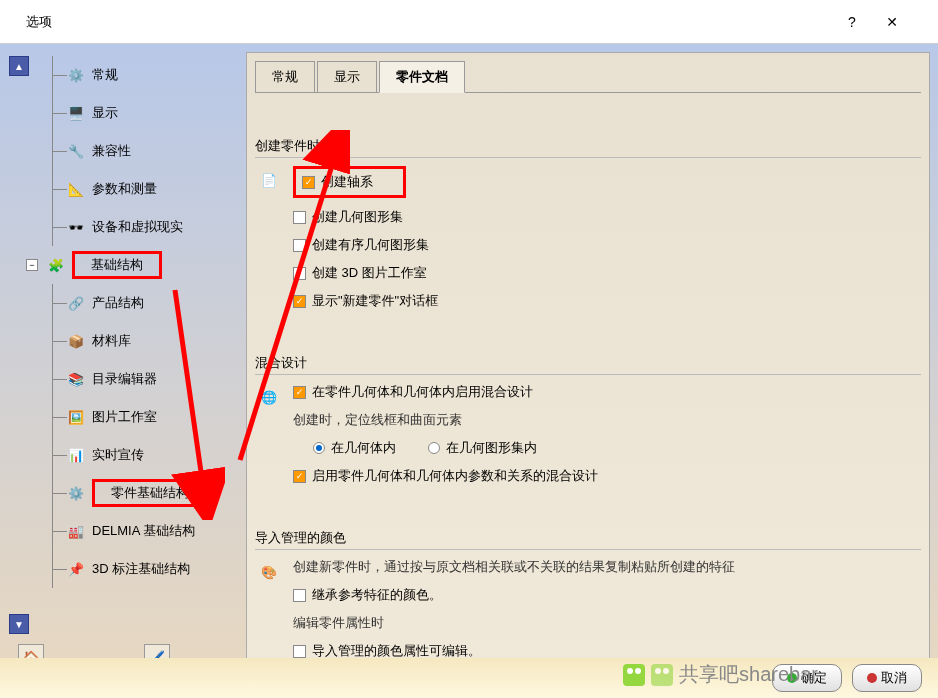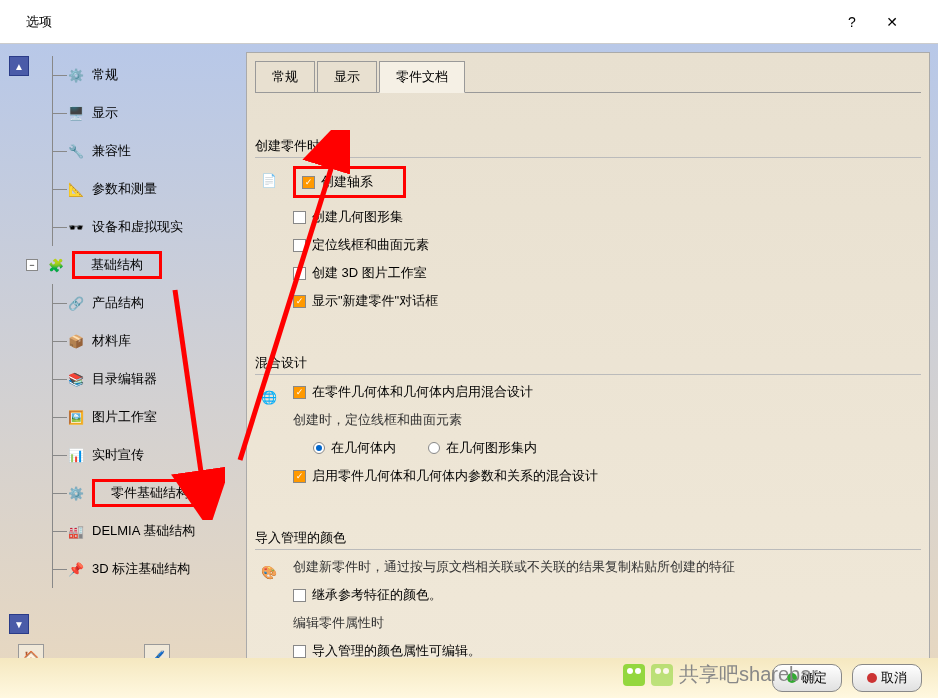--- a/index.html
+++ b/index.html
@@ -25,21 +25,21 @@
 .tree-item .exp { width: 12px; height: 12px; border: 1px solid #888; background: #fff; display: flex; align-items: center; justify-content: center; font-size: 9px; margin-right: 4px; position: absolute; left: -20px; top: 13px; }
 .tree-item .ticon { width: 20px; height: 20px; margin-right: 6px; display: flex; align-items: center; justify-content: center; }
 .tree-item .label { white-space: nowrap; }
 
 .highlight-red { border: 3px solid #f00; padding: 2px 16px; }
 
 .content { flex: 1; background: linear-gradient(to bottom, #e8e0d0, #f0e8d8); border: 1px solid #aaa; padding: 8px; position: relative; }
 
 .tabs { display: flex; border-bottom: 1px solid #999; margin-bottom: 12px; }
 .tab { padding: 6px 16px; border: 1px solid #999; border-bottom: none; background: #e8e0d0; margin-right: 2px; }
-.tab.active { background: #f5f0e5; border-bottom: 1px solid #f5f0e5; margin-bottom: -1px; }
+.tab.active { background: #f5f0e5; border-bottom: 1px solid #f5f0e5; margin-bottom: -1px; font-weight: bold; }
 
 .group { margin-bottom: 18px; }
 .group-title { font-size: 13px; margin-bottom: 8px; border-bottom: 1px solid #bbb; padding-bottom: 2px; margin-top: 44px; }
 .group-body { display: flex; gap: 10px; }
 .group-icon { width: 28px; height: 28px; display: flex; align-items: center; justify-content: center; }
 .opts { flex: 1; display: flex; flex-direction: column; gap: 10px; }
 .opt { display: flex; align-items: center; gap: 6px; }
 .opt .chk { width: 13px; height: 13px; border: 1px solid #888; background: #fff; display: inline-flex; align-items: center; justify-content: center; font-size: 9px; }
 .opt .chk.on { background: #f90; color: #fff; }
 .opt .rad { width: 12px; height: 12px; border: 1px solid #888; border-radius: 50%; background: #fff; display: inline-flex; align-items: center; justify-content: center; }
@@ -177,21 +177,21 @@
                 <span class="chk on">✓</span>
                 <span>创建轴系</span>
               </span>
             </div>
             <div class="opt">
               <span class="chk"></span>
               <span>创建几何图形集</span>
             </div>
             <div class="opt">
               <span class="chk"></span>
-              <span>定位线框和曲面元素</span>
+              <span>创建有序几何图形集</span>
             </div>
             <div class="opt">
               <span class="chk"></span>
               <span>创建 3D 图片工作室</span>
             </div>
             <div class="opt">
               <span class="chk on">✓</span>
               <span>显示"新建零件"对话框</span>
             </div>
           </div>

